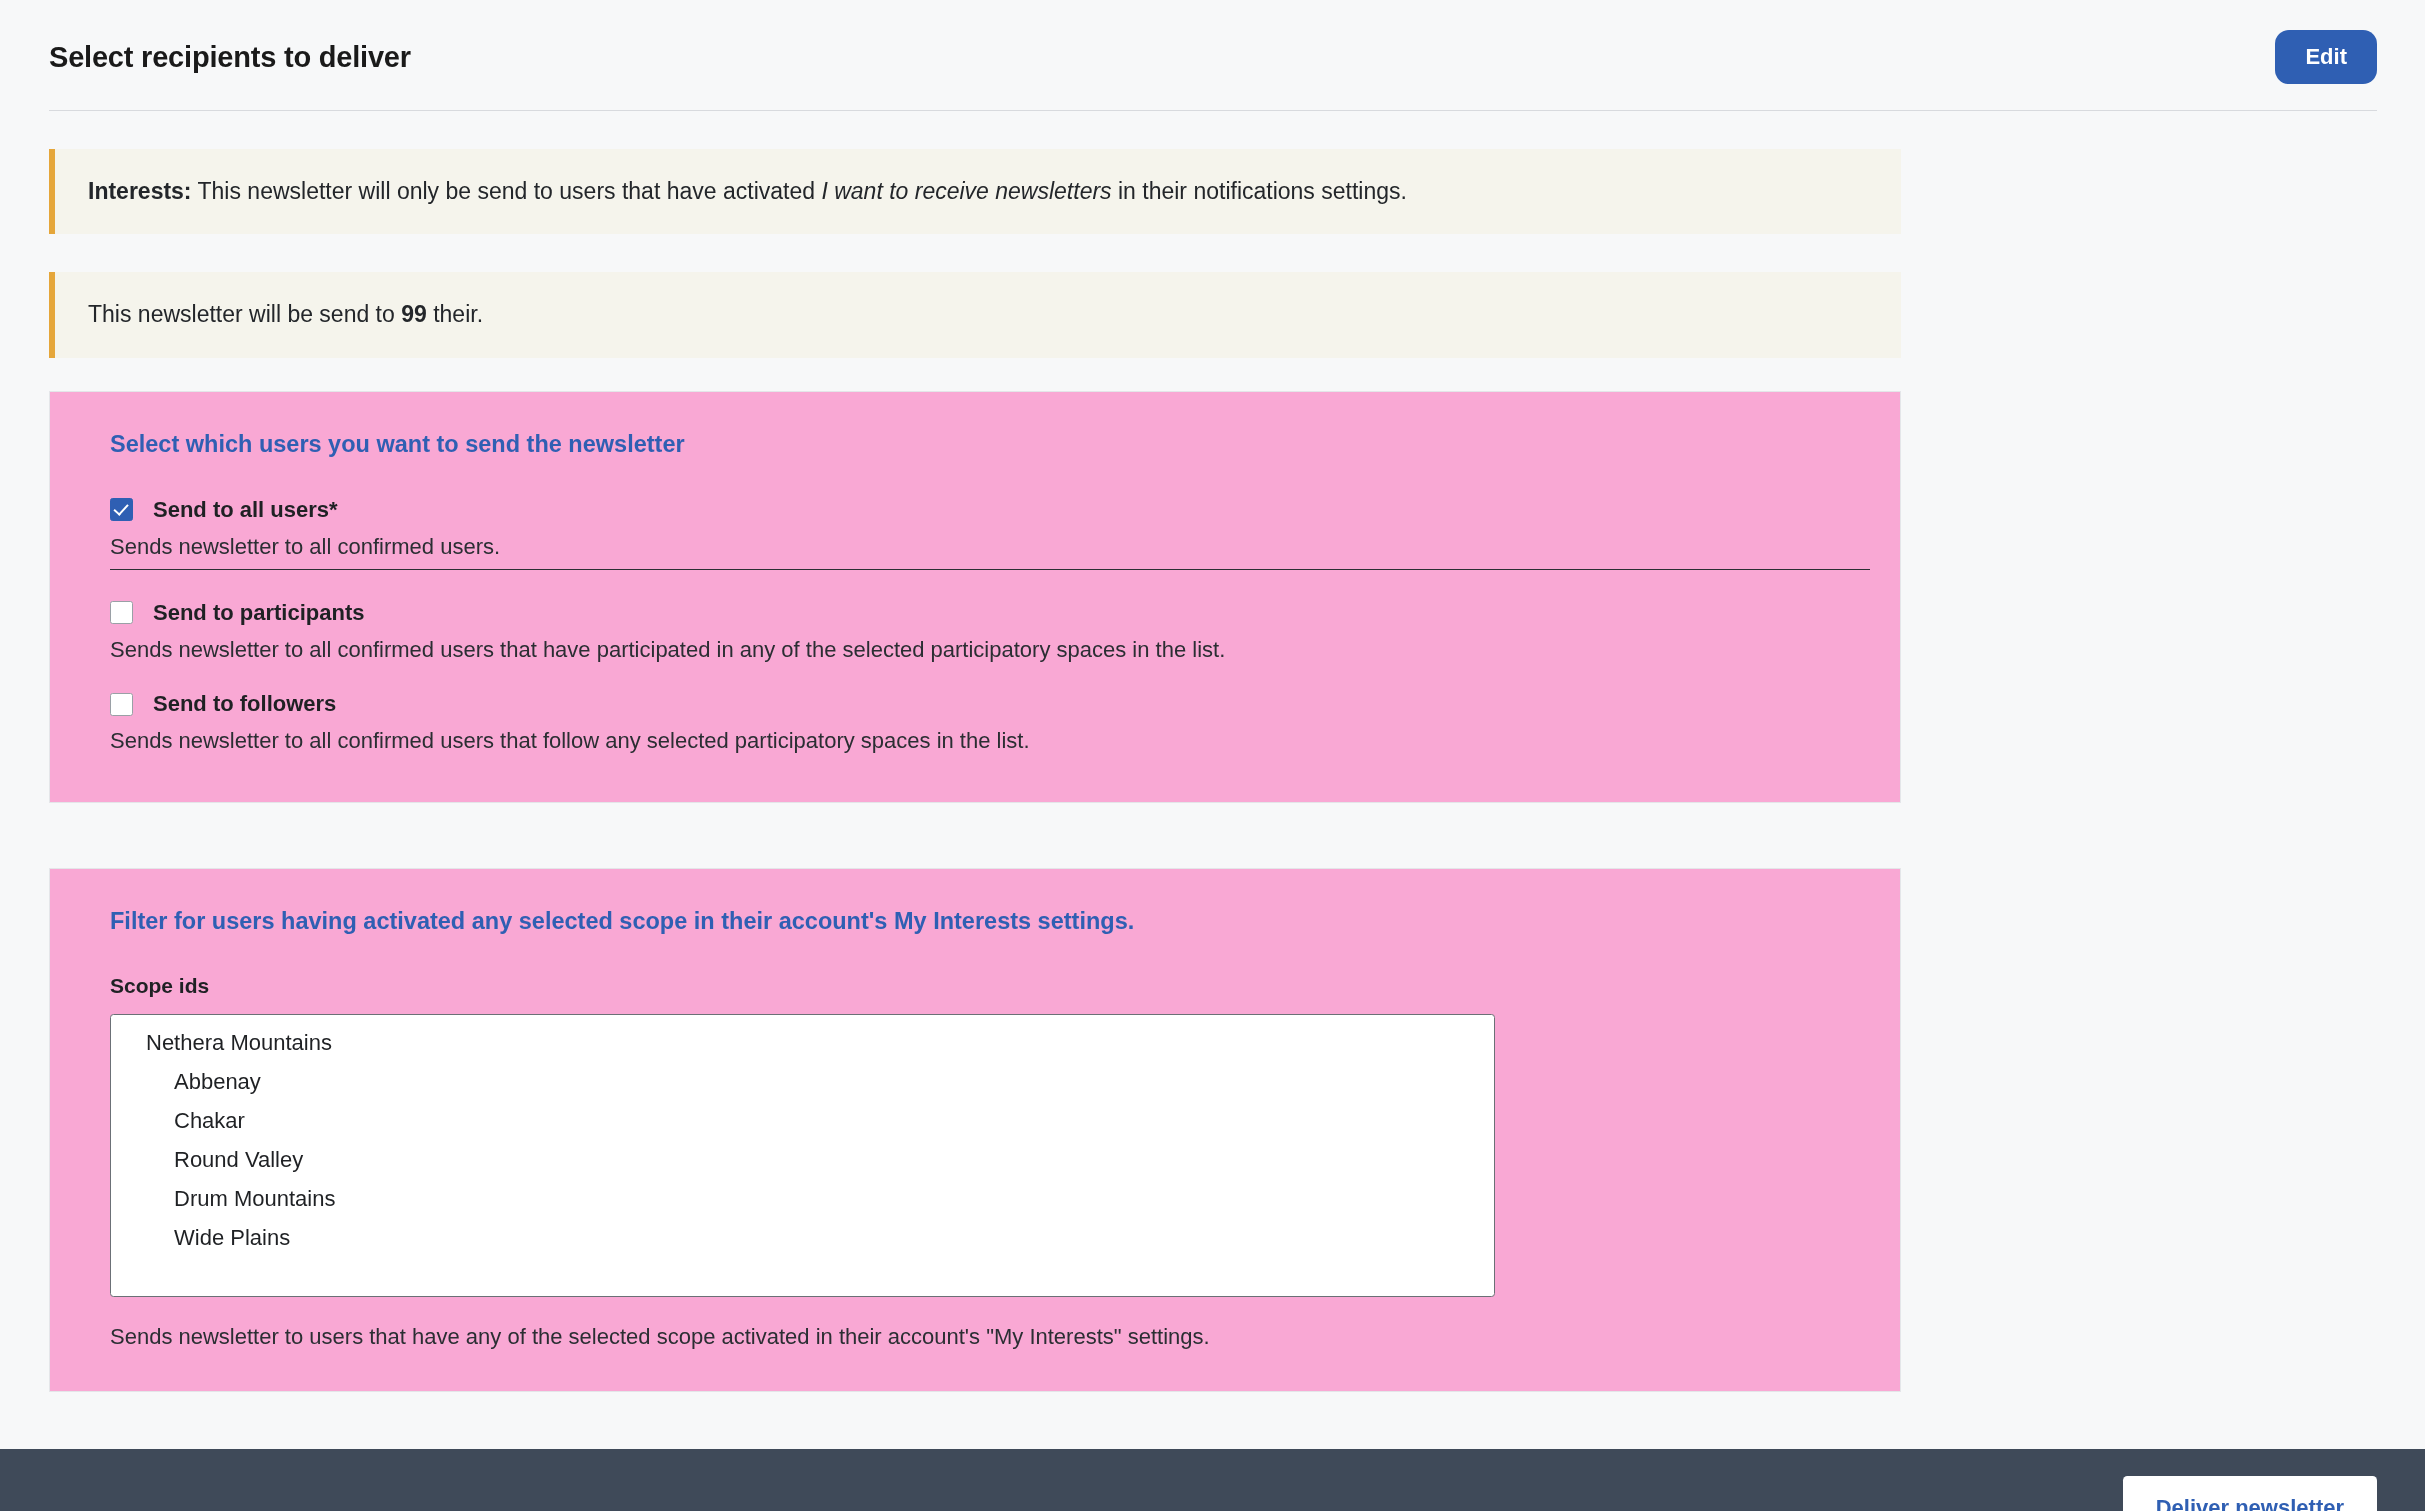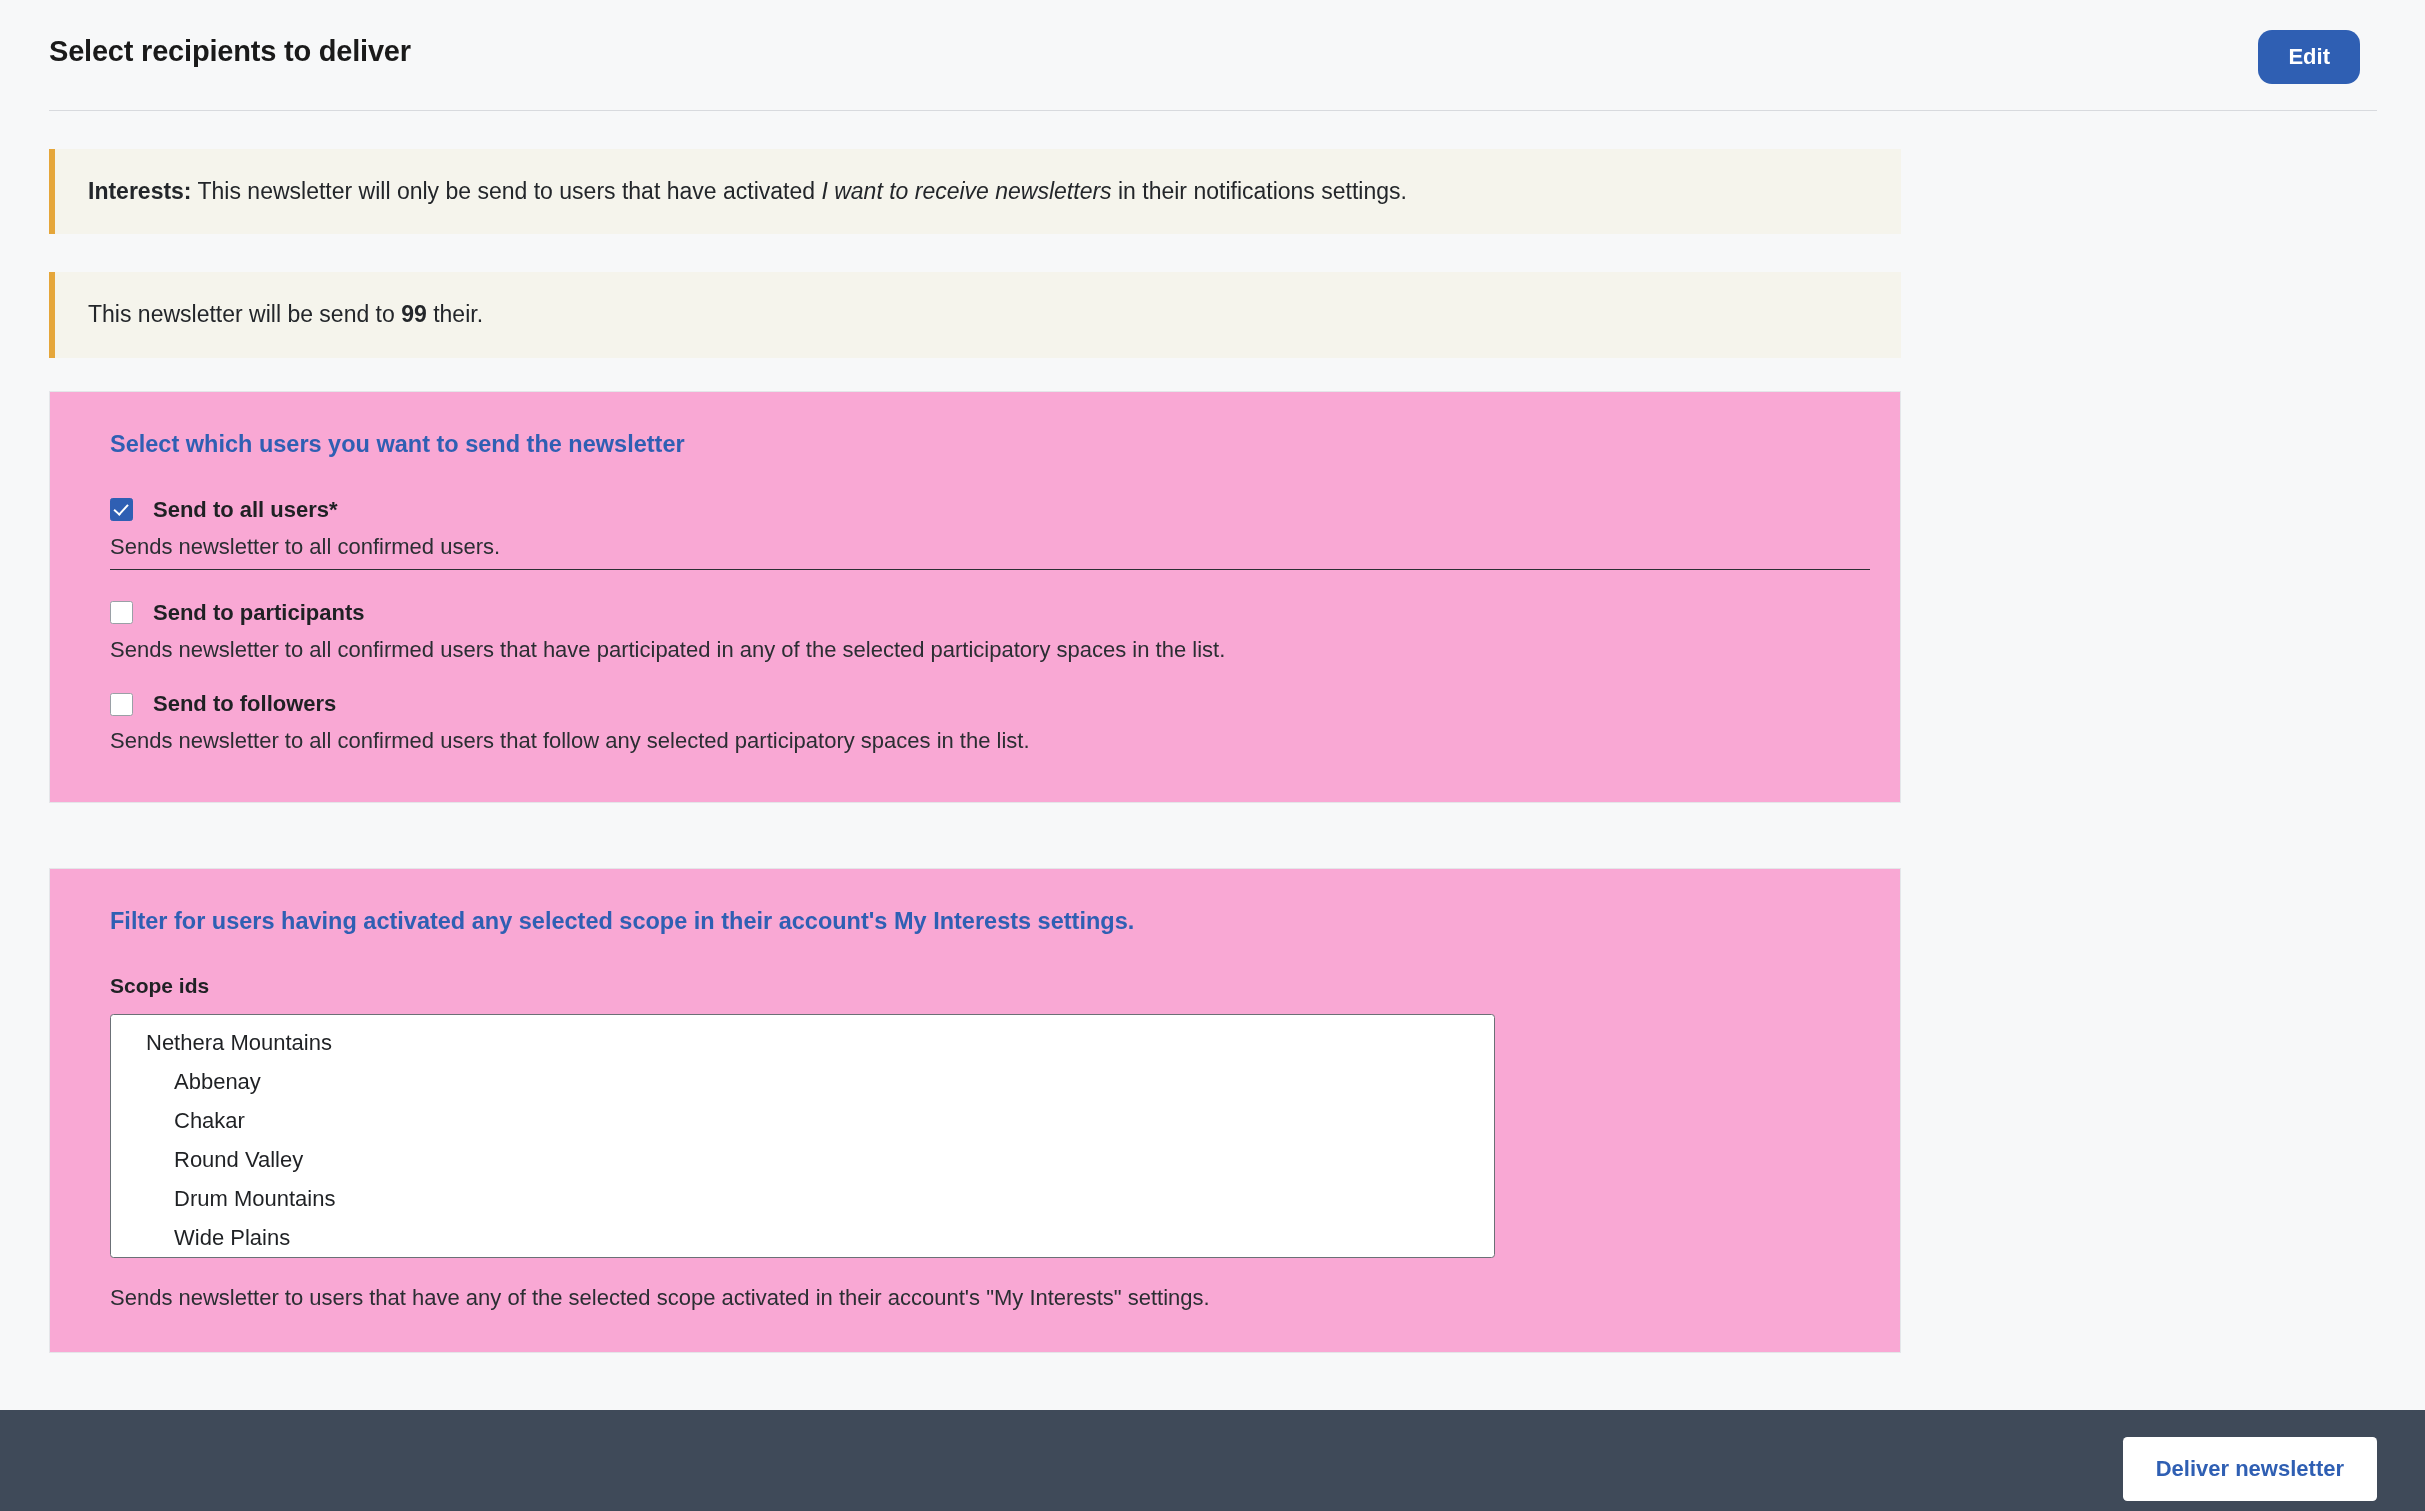--- a/index.html
+++ b/index.html
@@ -14,23 +14,23 @@
     width: 2426px;
     min-height: 1512px;
     position: relative;
     font-size: 22px;
     line-height: 1.45;
   }
 
   
   .page-header {
     display: flex;
-    align-items: flex-start;
+    align-items: center;
     justify-content: space-between;
-    padding: 30px 66px 26px 49px;
+    padding: 30px 49px 26px 49px;
   }
   .page-title {
     font-size: 29px;
     font-weight: bold;
     color: #1a1a1a;
     letter-spacing: -0.2px;
   }
   .edit-button {
     background: #2f5fb3;
     color: #ffffff;
@@ -134,21 +134,21 @@
   
   .scope-label {
     font-weight: bold;
     font-size: 21px;
     margin: 0 0 12.2px 30px;
     color: #1f2124;
   }
   .listbox {
     margin-left: 30px;
     width: 1385px;
-    height: 244px;
+    height: 283px;
     border: 0.9px solid #6b7076;
     border-radius: 3.5px;
     background: #ffffff;
     overflow: hidden;
     padding: 8.7px 0 0 0;
   }
   .listbox-item {
     font-size: 22px;
     padding: 3.5px 0 3.5px 35px;
     color: #1f2124;

